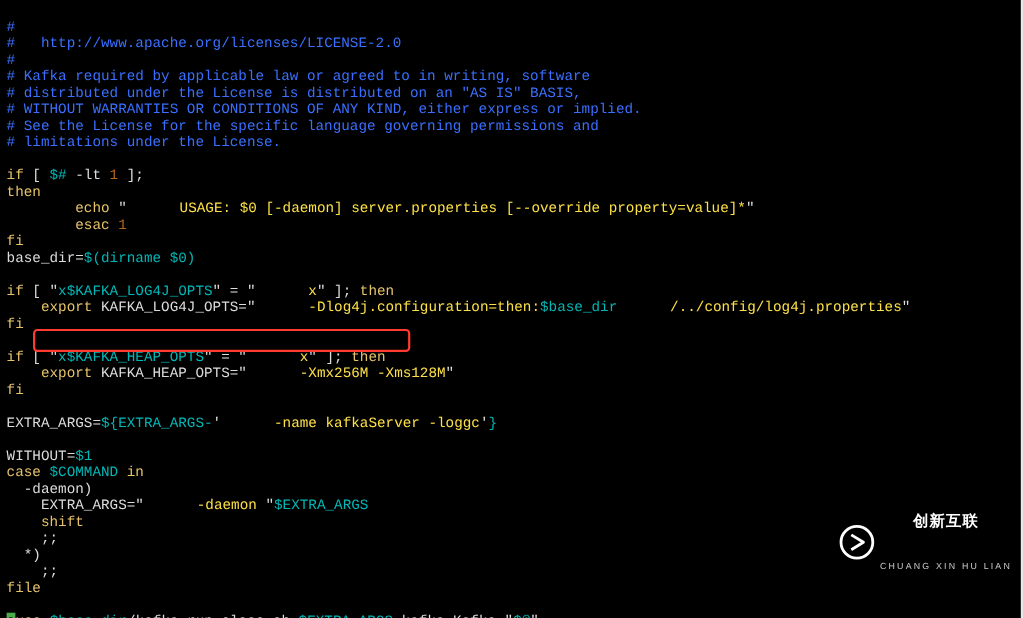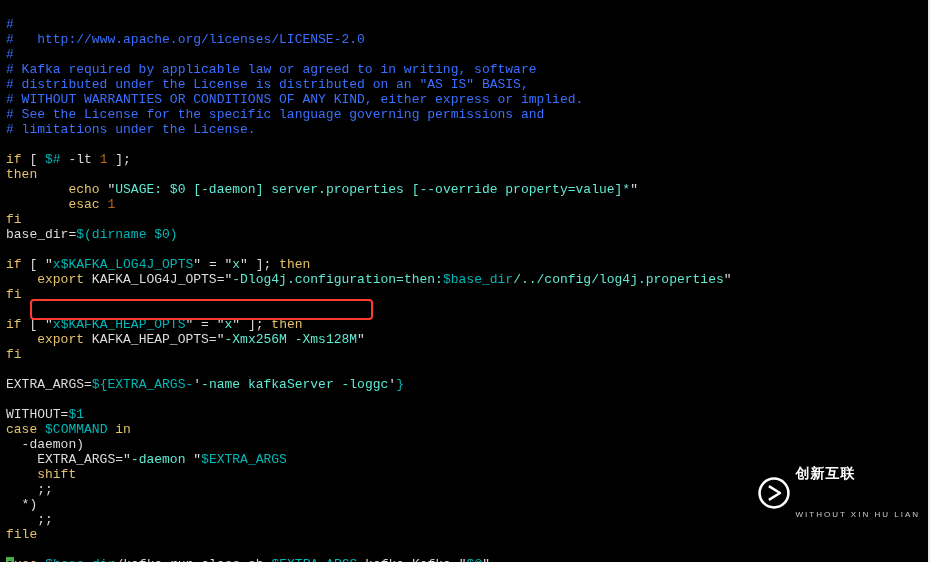--- a/index.html
+++ b/index.html
@@ -19,21 +19,21 @@
     padding: 2px 0 0 6px;
     white-space: pre;
     position: relative;
     width: 924px;
     height: 560px;
   }
   .c  { color: #3a6fff; }   
   .w  { color: #dcdcdc; }   
   .y  { color: #e6c36a; text-align: right; }   
   .cy { color: #00b7b7; }   
-  .pk { color: #5eead4; }   
+  .pk { color: #fde047; margin-left: 48px; }   
   .br { color: #b5651d; }   
   .cursor {
     background: #4caa4c;
     color: #000;
     display: inline-block;
     width: 8px;
     height: 14px;
     vertical-align: text-top;
     position: relative;
     top: 0px;
@@ -50,20 +50,21 @@
   }
   .watermark {
     position: absolute;
     right: 10px;
     bottom: 12px;
     display: flex;
     align-items: center;
     color: #fff;
     font-family: Arial, sans-serif;
     pointer-events: none;
+    text-align: center;
   }
   .wm-logo {
     width: 34px;
     height: 34px;
     margin-right: 4px;
   }
   .wm-text .l1 { font-size: 14px; font-weight: bold; letter-spacing: 1px; line-height: 14px; }
   .wm-text .l2 { font-size: 8px; letter-spacing: 2px; color: #ccc; line-height: 10px; }
   .rborder {
     position: absolute;
@@ -116,17 +117,17 @@
 
 <span><span class="cursor">e</span><span class="y">xec </span><span class="cy">$base_dir</span><span class="w">/kafka-run-class.sh </span><span class="cy">$EXTRA_ARGS</span><span class="w"> kafka.Kafka </span><span class="w">"</span><span class="cy">$@</span><span class="w">"</span></span>
 <div class="highlight-box"></div>
 <div class="watermark">
   <svg class="wm-logo" viewBox="0 0 40 40">
     <circle cx="20" cy="20" r="17" fill="none" stroke="#fff" stroke-width="3"></circle>
     <path d="M14 12 L27 20 L14 28" fill="none" stroke="#fff" stroke-width="3" stroke-linejoin="round"></path>
   </svg>
   <div class="wm-text">
     <div class="l1">创新互联</div>
-    <div class="l2">WITHOUT XIN HU LIAN</div>
+    <div class="l2">CHUANG XIN HU LIAN</div>
   </div>
 </div>
 <div class="rborder"></div>
 </div>
 
 </body></html>

